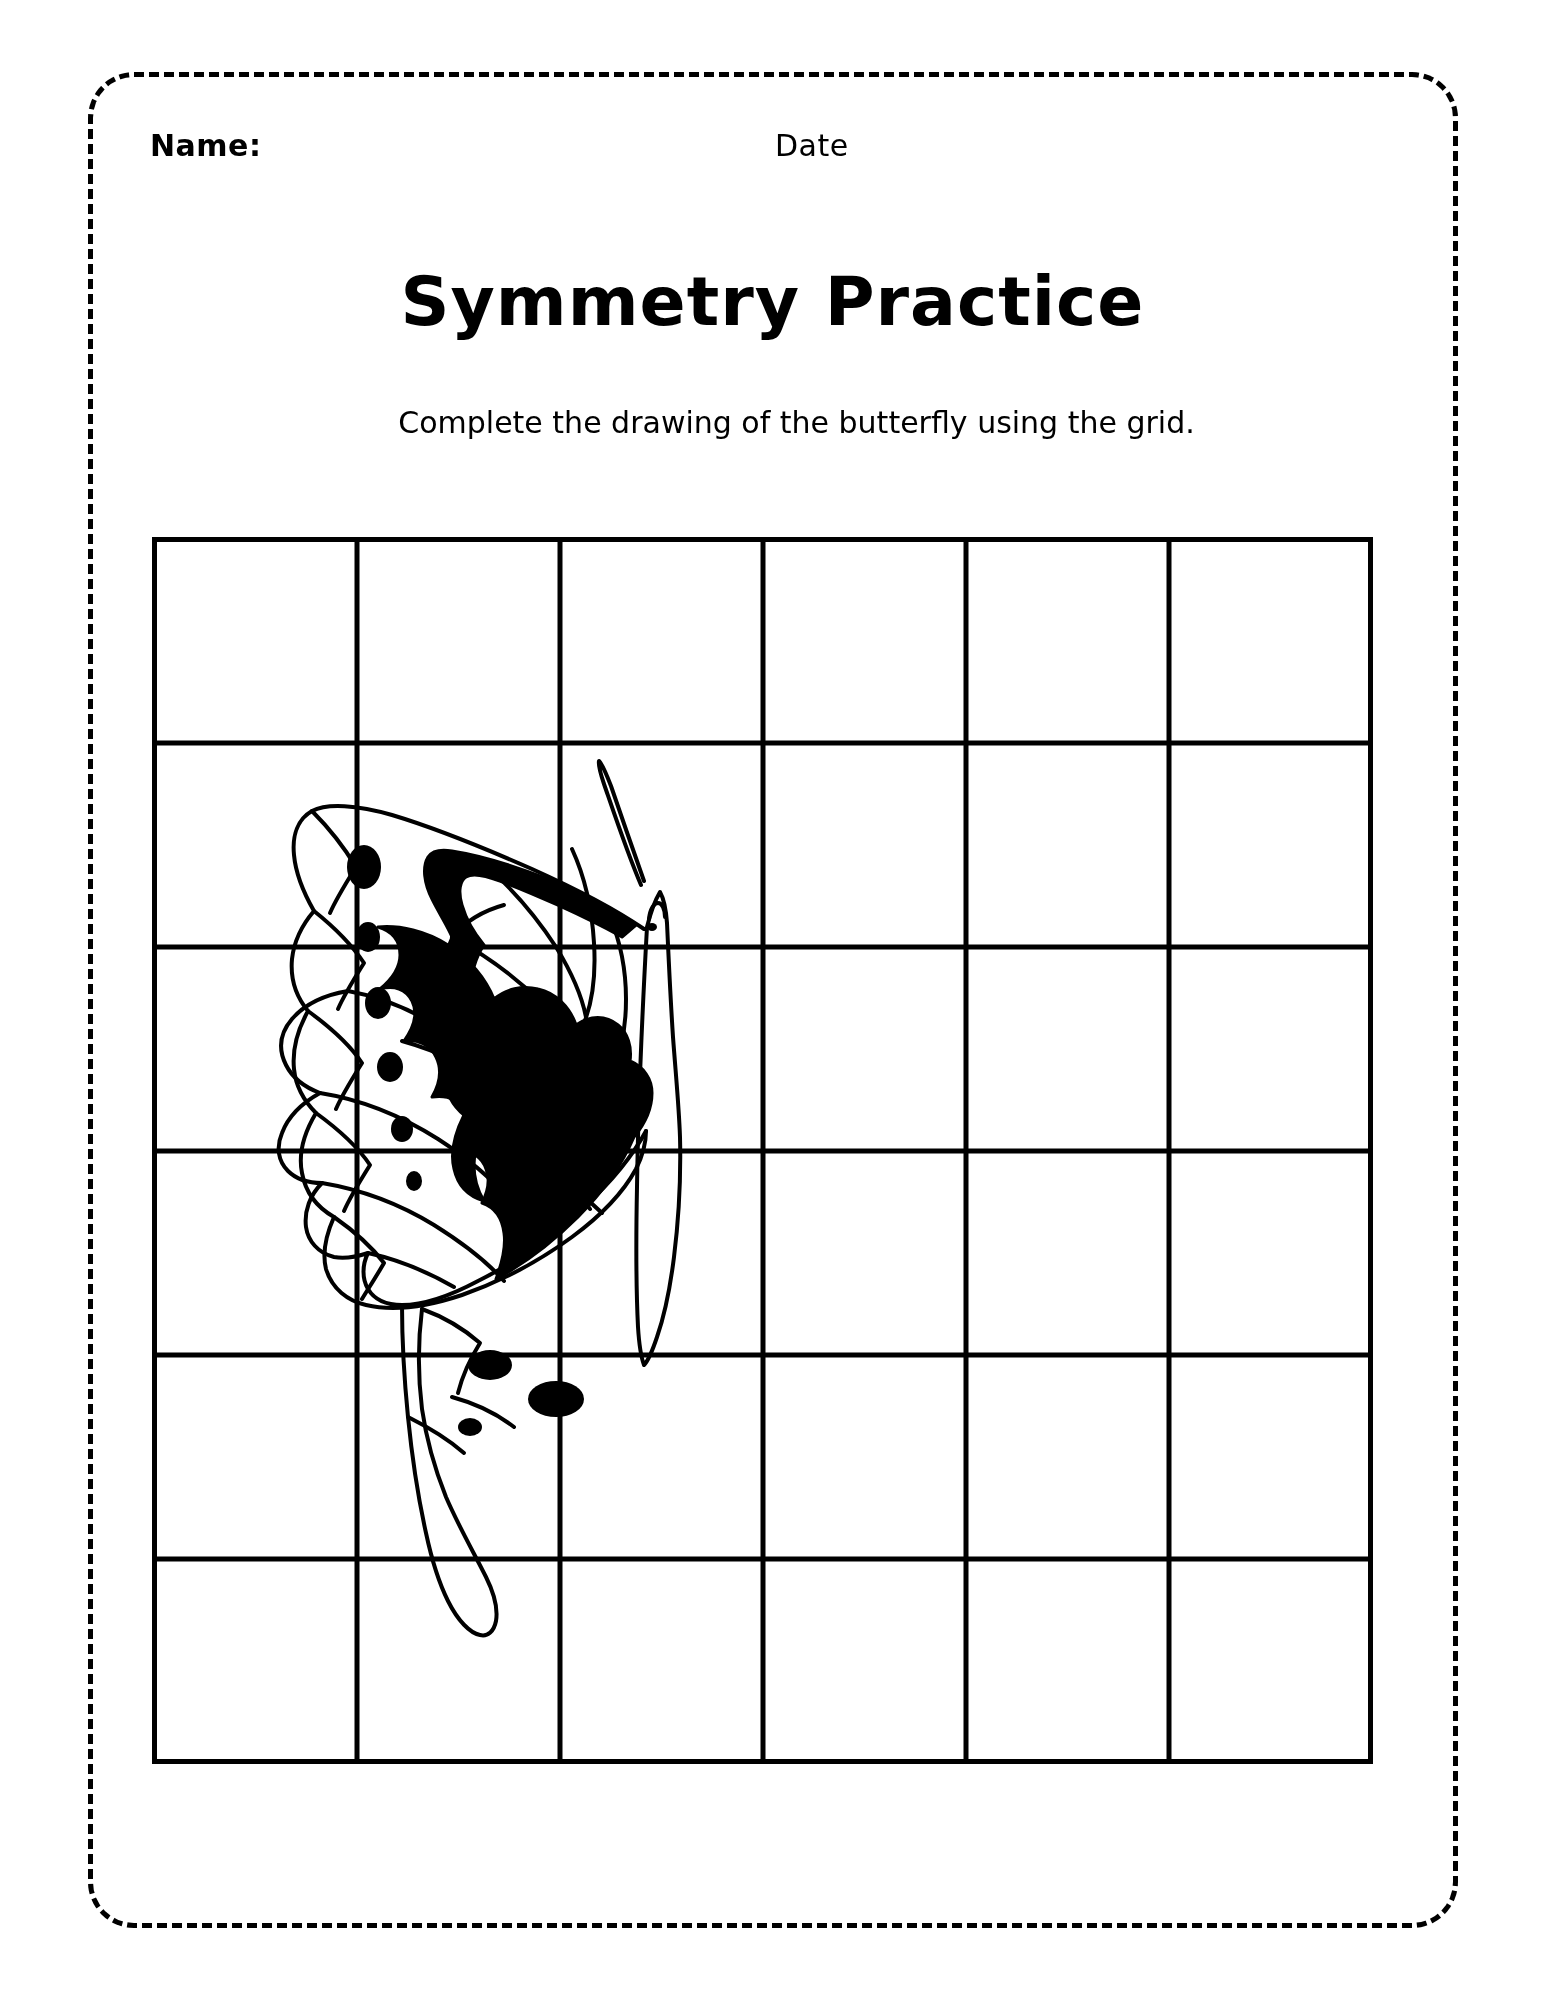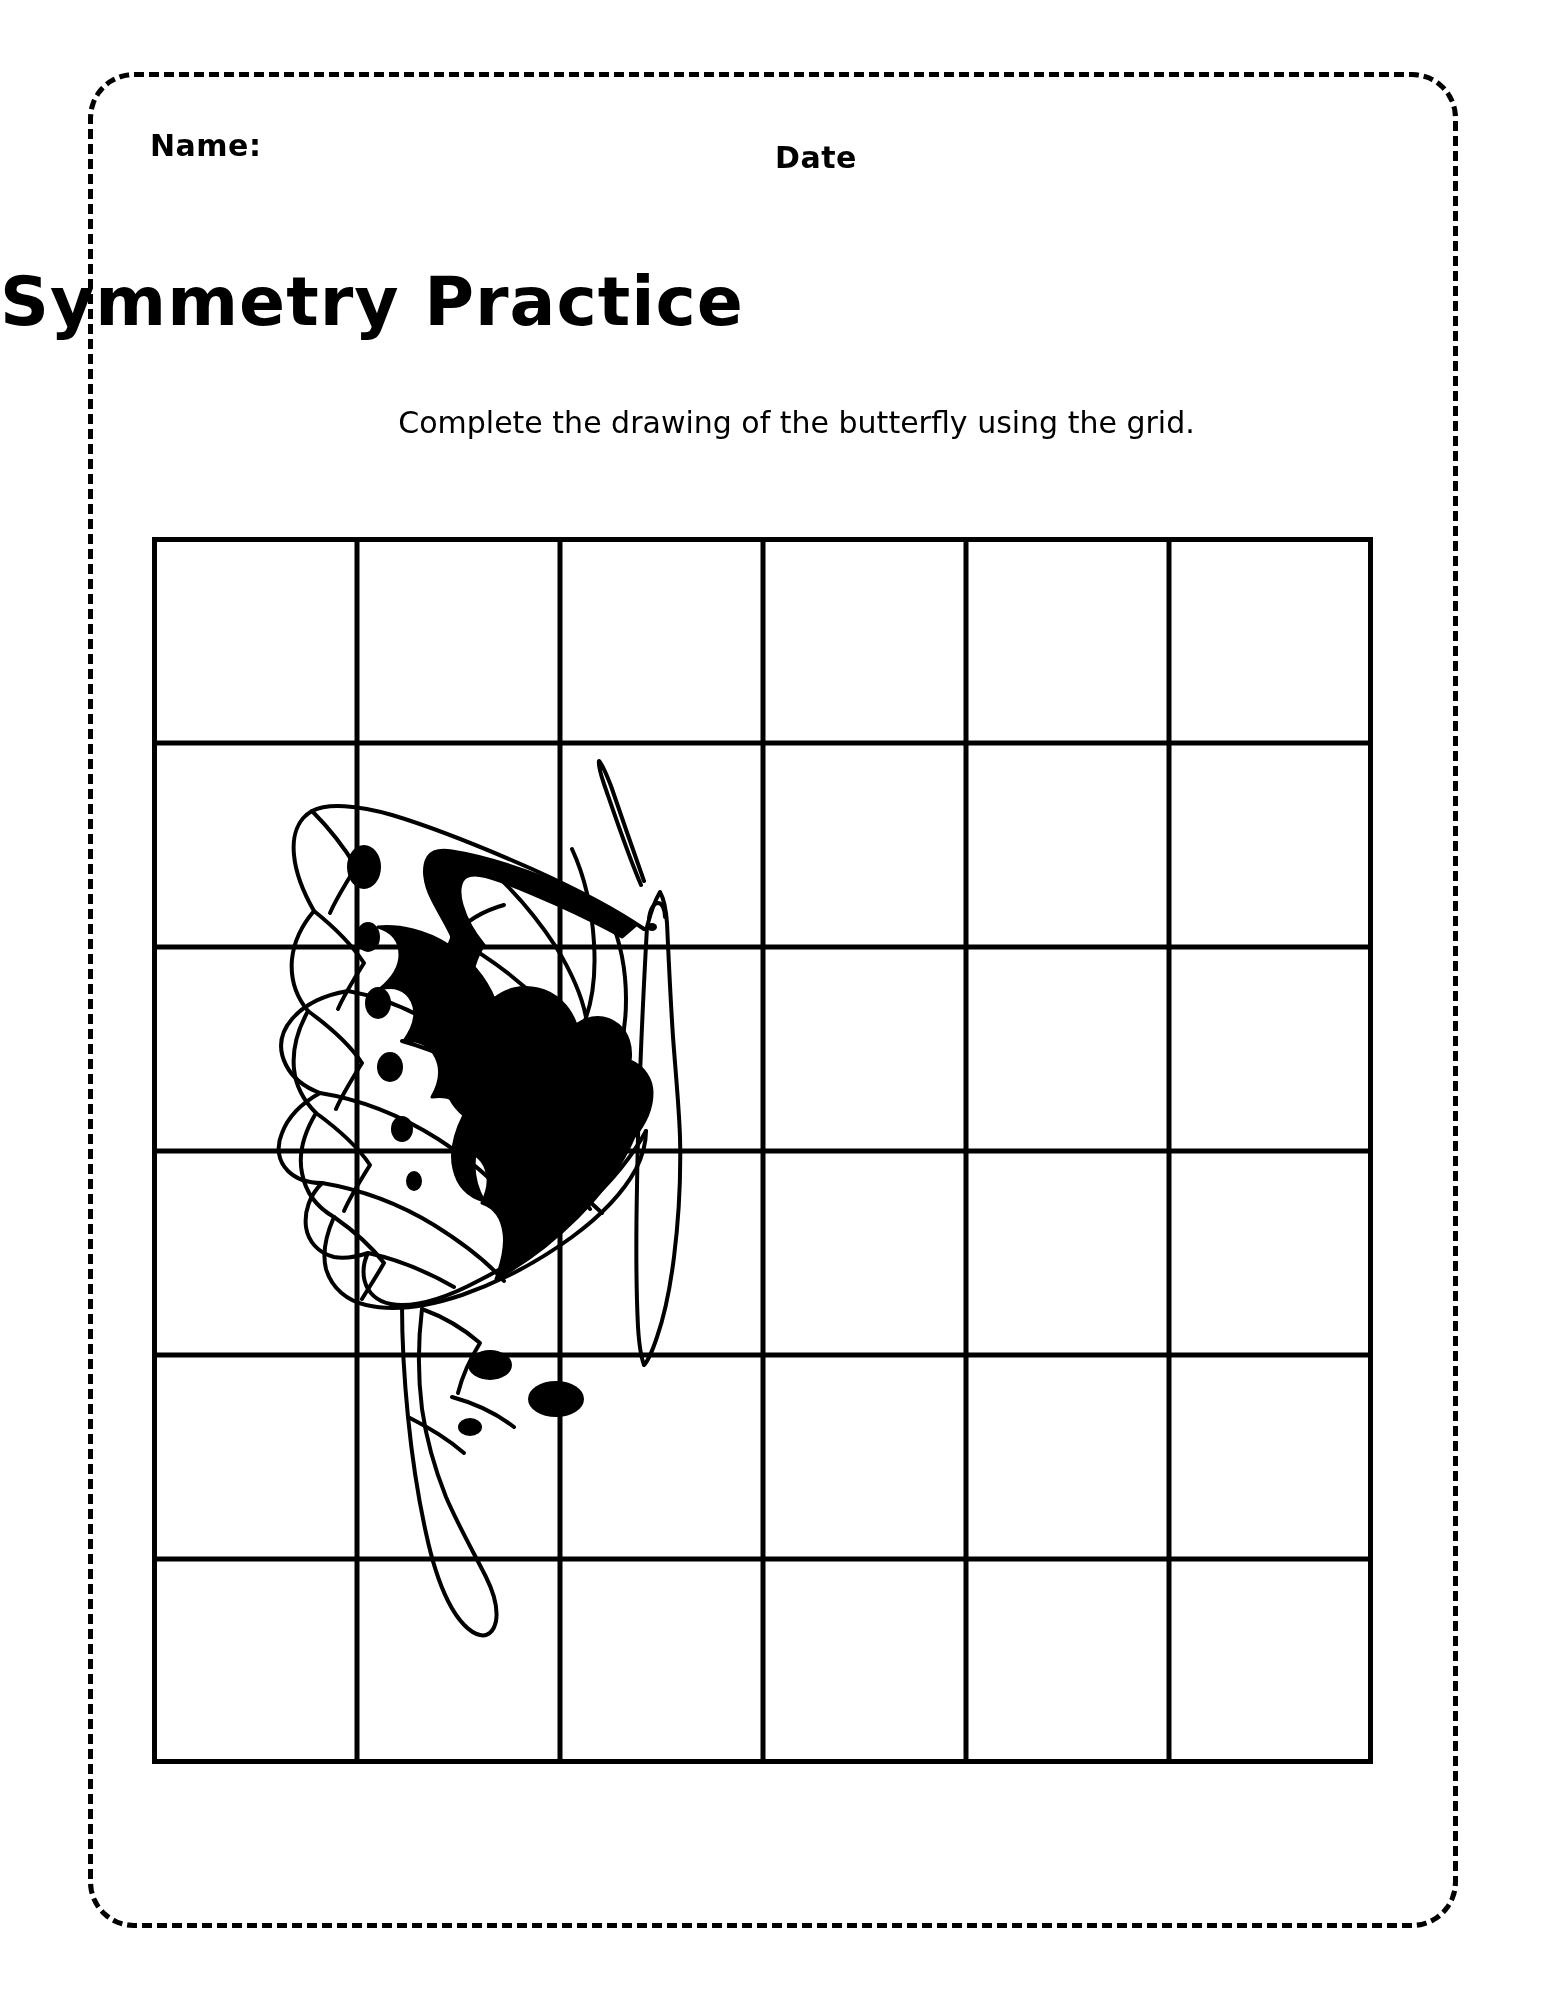--- a/index.html
+++ b/index.html
@@ -51,31 +51,31 @@
     font-weight: bold;
     letter-spacing: 0.5px;
     font-family: "DejaVu Sans", sans-serif;
   }
 
   .date-label {
     position: absolute;
     left: 625px;
     top: 0;
     font-size: 30px;
-    font-weight: bold;
+    font-weight: normal;
     letter-spacing: 0.5px;
     font-family: "DejaVu Sans", sans-serif;
-    margin-top: 12px;
   }
 
   .title {
     position: absolute;
     left: 0;
     top: 262px;
     width: 1545px;
+    text-align: center;
     font-size: 68px;
     font-weight: bold;
     letter-spacing: 1px;
     font-family: "DejaVu Sans", sans-serif;
   }
 
   .instruction {
     position: absolute;
     left: 0;
     top: 405px;

